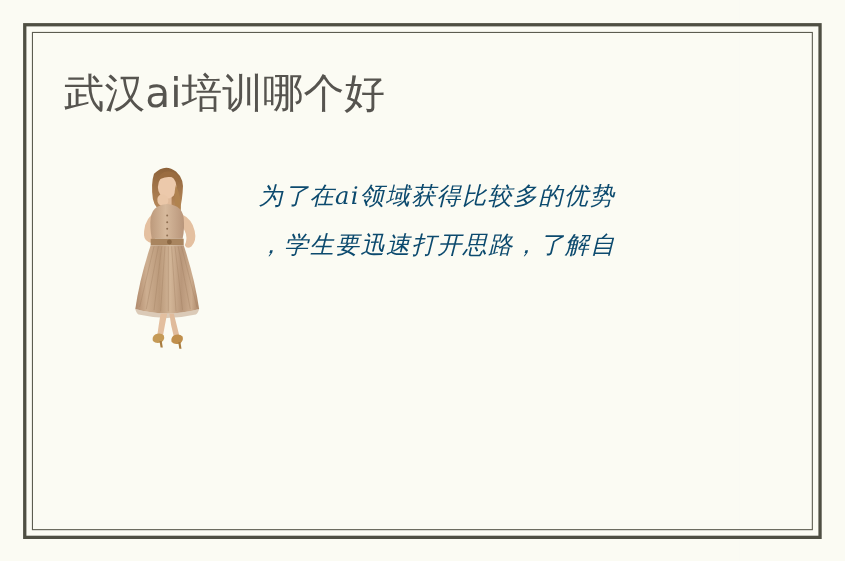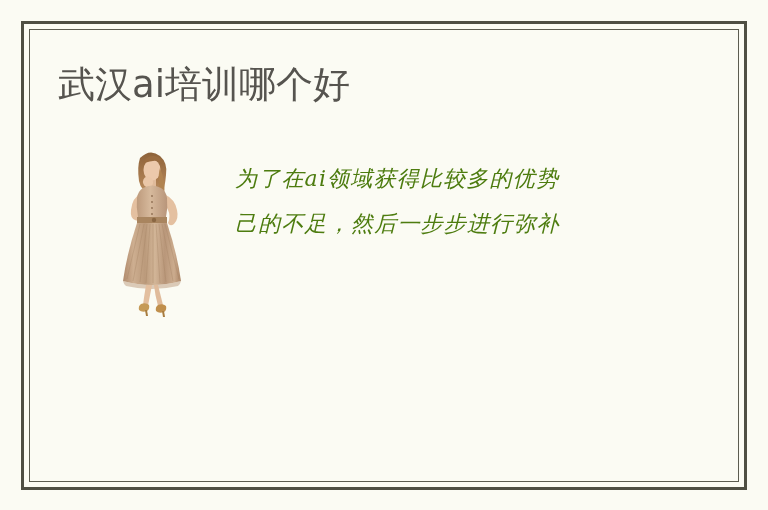--- a/index.html
+++ b/index.html
@@ -80,21 +80,21 @@
   
   .body-text {
     position: absolute;
     left: 177px;
     top: 16px;
     width: 406px;
     font-family: "DejaVu Serif", "Liberation Serif", serif;
     font-style: italic;
     font-size: 22px;
     line-height: 45px;
-    color: #4d7c0f;
+    color: #0c4a6e;
     letter-spacing: 1.2px;
     text-align: justify;
     text-justify: inter-character;
   }
   .body-text span {
     display: block;
     white-space: nowrap;
   }
 </style>
 </head>
@@ -180,17 +180,17 @@
 
         <path d="M45 160 q5 -2 8 1 q1 4 -2 6 q-5 2 -8 -1 q-1 -4 2 -6 z" fill="#c59a56"></path>
         <path d="M62 161 q5 -2 8 1 q1 4 -2 6 q-5 2 -8 -1 q-1 -4 2 -6 z" fill="#c08f4c"></path>
         <path d="M49 166 l1 6 l2 0 l-1 -6 z" fill="#a87c3f"></path>
         <path d="M66 167 l1 6 l2 0 l-1 -6 z" fill="#a87c3f"></path>
       </svg>
     </div>
 
     <div class="body-text">
       <span>为了在ai领域获得比较多的优势</span>
-      <span>己的不足，然后一步步进行弥补</span>
+      <span>，学生要迅速打开思路，了解自</span>
     </div>
 
   </div>
 </div>
 
 </body></html>

